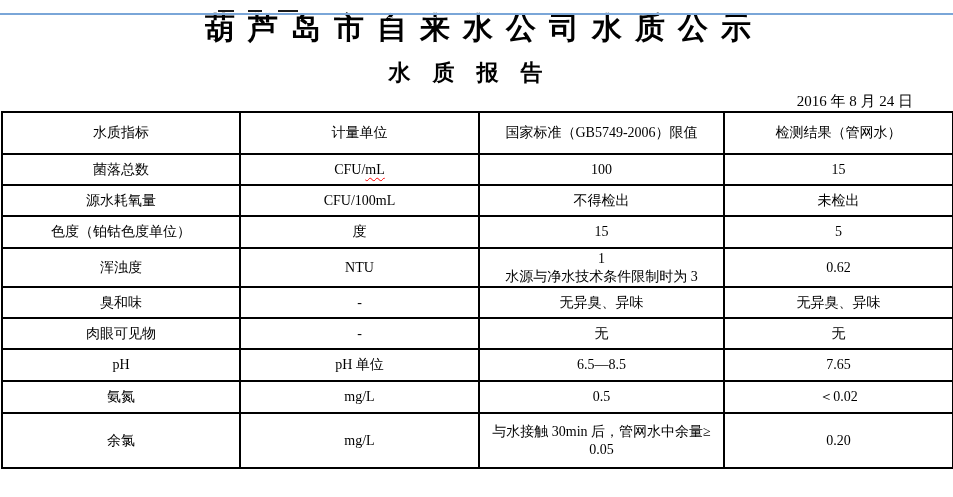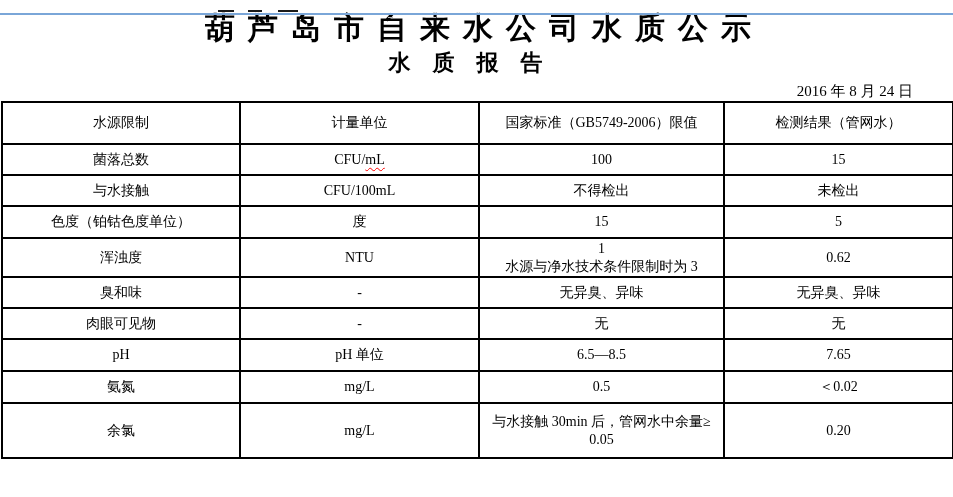--- a/index.html
+++ b/index.html
@@ -33,21 +33,21 @@
     margin: 10px 0 0 0;
     text-align: center;
     font-size: 30px;
     line-height: 36px;
     font-weight: bold;
     letter-spacing: 13px;
     white-space: nowrap;
     padding-left: 16px;
   }
   .subtitle {
-    margin-top: 4px;
+    margin-top: 14px;
     text-align: center;
     font-size: 22px;
     line-height: 26px;
     font-weight: bold;
     letter-spacing: 22px;
     white-space: nowrap;
   }
   .date {
     margin-top: 7px;
     text-align: right;
@@ -106,35 +106,35 @@
 
   <table class="report">
     <colgroup>
       <col style="width:238px">
         <col style="width:239px">
         <col style="width:245px">
         <col style="width:229px">
     </colgroup>
     <tbody>
         <tr class="h42">
-      <th>水源限制</th>
+      <th>水质指标</th>
       <th>计量单位</th>
       <th>国家标准（GB5749-2006）限值</th>
       <th>检测结果（管网水）</th>
     </tr>
 
     <tr class="h31">
       <td>菌落总数</td>
       <td><span>CFU/</span><span class="squiggle">mL</span></td>
       <td>100</td>
       <td>15</td>
     </tr>
 
     <tr class="h31">
-      <td>与水接触</td>
+      <td>源水耗氧量</td>
       <td>CFU/100mL</td>
       <td>不得检出</td>
       <td>未检出</td>
     </tr>
 
     <tr class="h32">
       <td>色度（铂钴色度单位）</td>
       <td>度</td>
       <td>15</td>
       <td>5</td>

